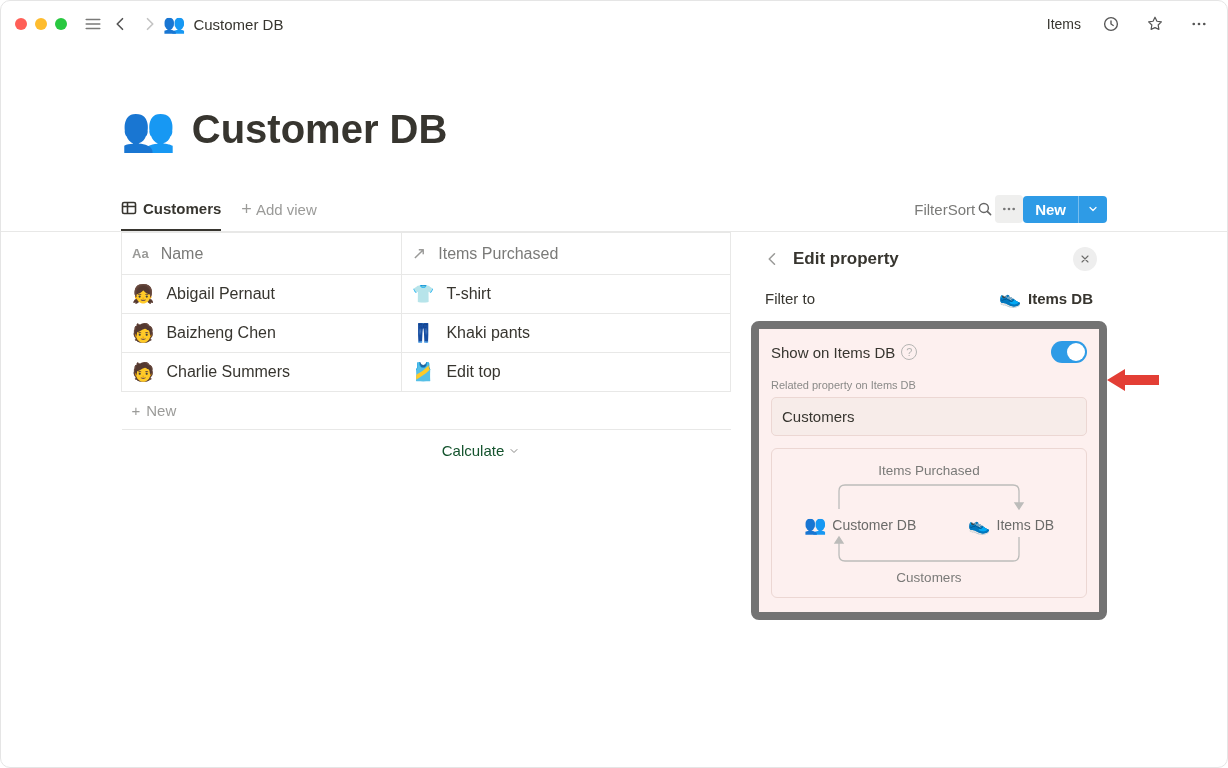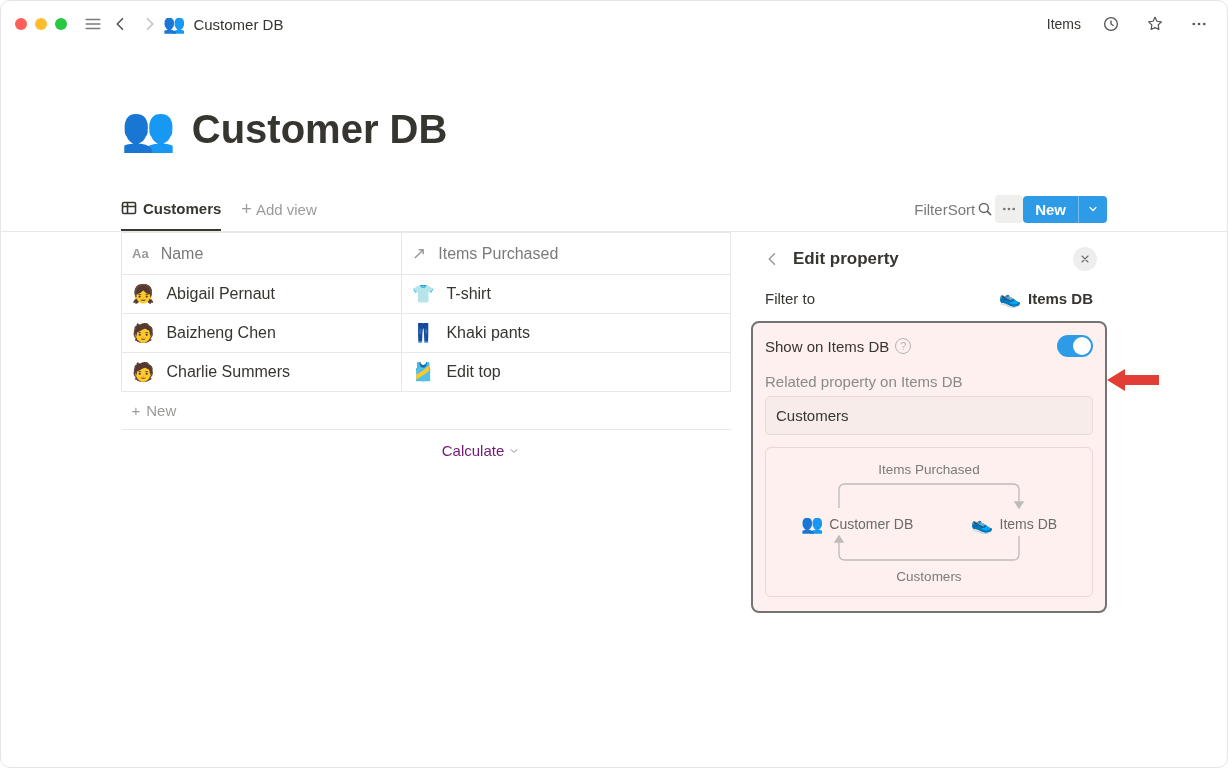--- a/index.html
+++ b/index.html
@@ -44,42 +44,42 @@
   .pill-more{ width:28px;height:28px;border-radius:4px;background:#efefee;display:flex;align-items:center;justify-content:center;}
   .new-btn { display:flex; align-items:stretch; }
   .new-btn .lbl { background:#2e9be6; color:#fff; padding:5px 12px; border-radius:4px 0 0 4px; font-weight:600; font-size:15px;}
   .new-btn .dd { background:#2e9be6; color:#fff; padding:5px 8px; border-left:1px solid rgba(255,255,255,.35); border-radius:0 4px 4px 0;}
   .table-wrap { display:flex; margin:0 -120px; }
   table.db { border-collapse:collapse; width:610px; margin-left:120px;}
   .db th, .db td { border:1px solid #e8e8e7; padding:10px 10px; text-align:left; font-weight:400;}
   .db th { color:#7a7a78; font-size:15px;}
   .db th .hdr, .db td .cell { display:flex; align-items:center; gap:12px; font-size:16px;}
   .db .new-row td { color:#9b9b99; font-size:15px; border-left:none; border-right:none;}
-  .calc { padding:12px 0 0 120px; color:#701a75; display:flex; align-items:center; gap:4px; font-size:15px; justify-content:center; width:600px; margin-left:0;}
+  .calc { padding:12px 0 0 120px; color:#14532d; display:flex; align-items:center; gap:4px; font-size:15px; justify-content:center; width:600px; margin-left:0;}
   
   .panel {
     position:absolute; right:120px; top:238px;
     width:356px; background:#fff;
   }
   .panel-top {
     display:flex; align-items:center; padding:8px 10px;
   }
   .panel-top .back{ width:24px;height:24px;color:#9b9b99; display:flex;align-items:center;justify-content:center;}
   .panel-title{ font-weight:600; font-size:17px; margin-left:8px;}
   .panel-close{ margin-left:auto; width:24px;height:24px;border-radius:12px;background:#eee;display:flex;align-items:center;justify-content:center;color:#6b6b69;}
   .panel-row{ display:flex; align-items:center; padding:10px 14px; font-size:15px;}
   .panel-row .label{}
   .panel-row .value{ margin-left:auto; color:#6b6b69; display:flex; align-items:center; gap:6px; }
   .panel-row .value.strong{ color:#37352f; font-weight:600;}
   .panel-highlight{
     margin:4px 0 0 0; padding: 8px 12px 14px 12px;
-    background:#fdf0ef; border:2px solid #737373; border-radius:8px;
+    background:#fdf0ef; border:8px solid #737373; border-radius:8px;
   }
   .panel-highlight .row1{ display:flex; align-items:center; font-size:15px; padding:4px 0 8px;}
-  .panel-highlight .heading{ color:#8a8a88; font-size:15px; margin:8px 0 6px;}
+  .panel-highlight .heading{ color:#8a8a88; font-size:11px; margin:8px 0 6px;}
   .rel-input{
     background:#f7ece9; border:1px solid #ecd7d3; border-radius:5px;
     padding:10px 10px; font-size:15px;
   }
   .toggle{ width:36px; height:22px; border-radius:11px; background:#2e9be6; position:relative; margin-left:auto;}
   .toggle::after{ content:""; position:absolute; right:2px; top:2px; width:18px; height:18px; border-radius:50%; background:#fff;}
   .help{ width:16px;height:16px; border:1.5px solid #b5b5b3; border-radius:50%; color:#b5b5b3; font-size:11px; display:flex;align-items:center;justify-content:center; margin-left:6px;}
   .preview-box{
     margin-top:12px; border:1px solid #ecd7d3; border-radius:6px;
     padding:14px 6px 12px; position:relative;

